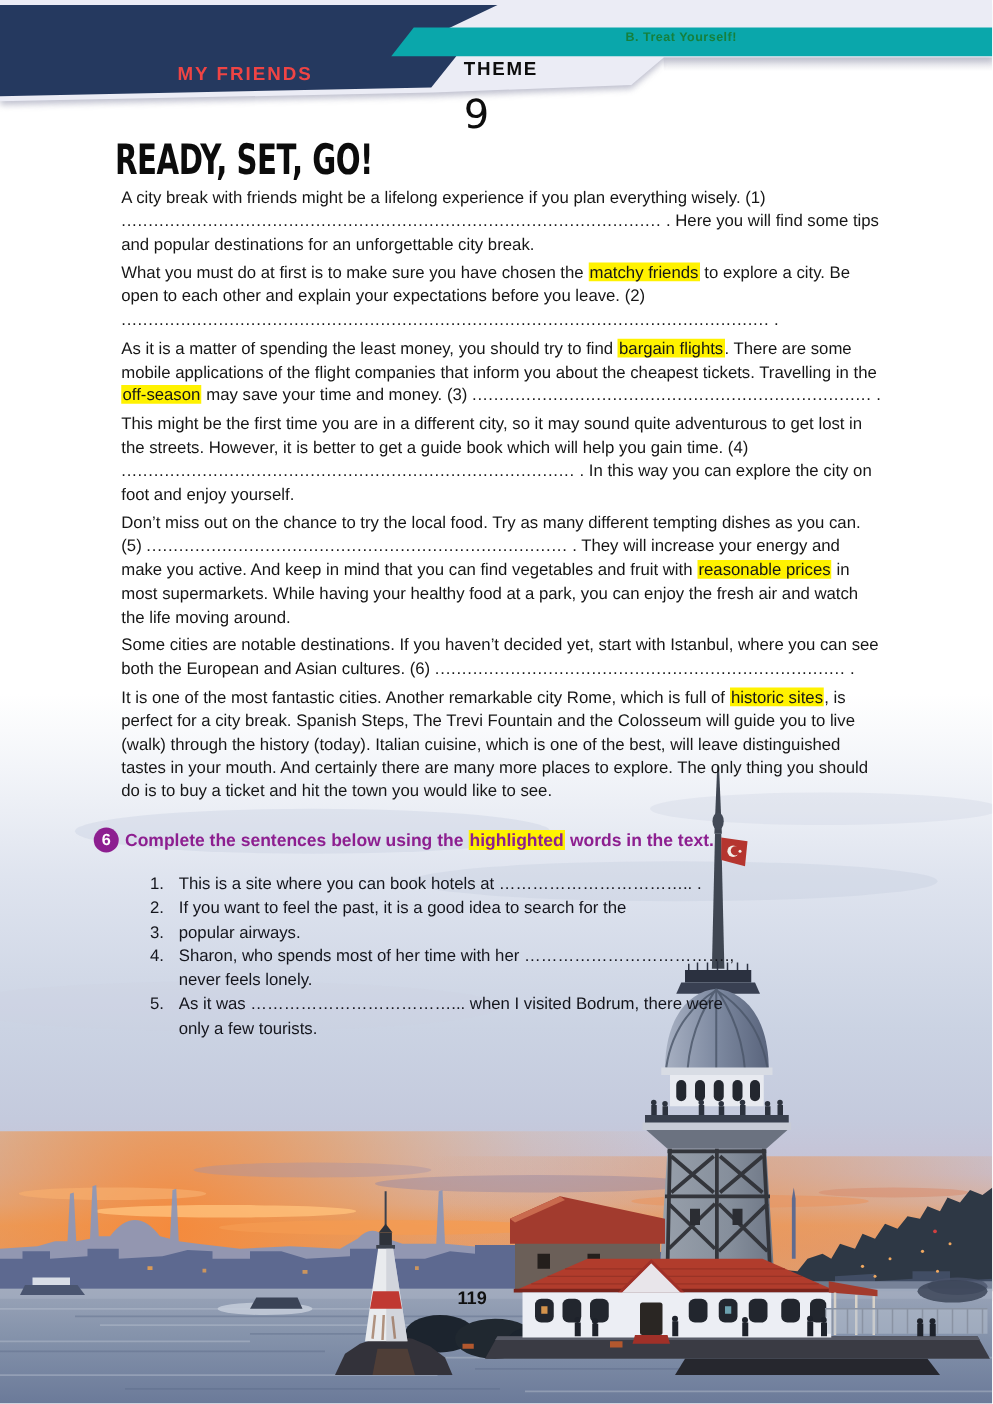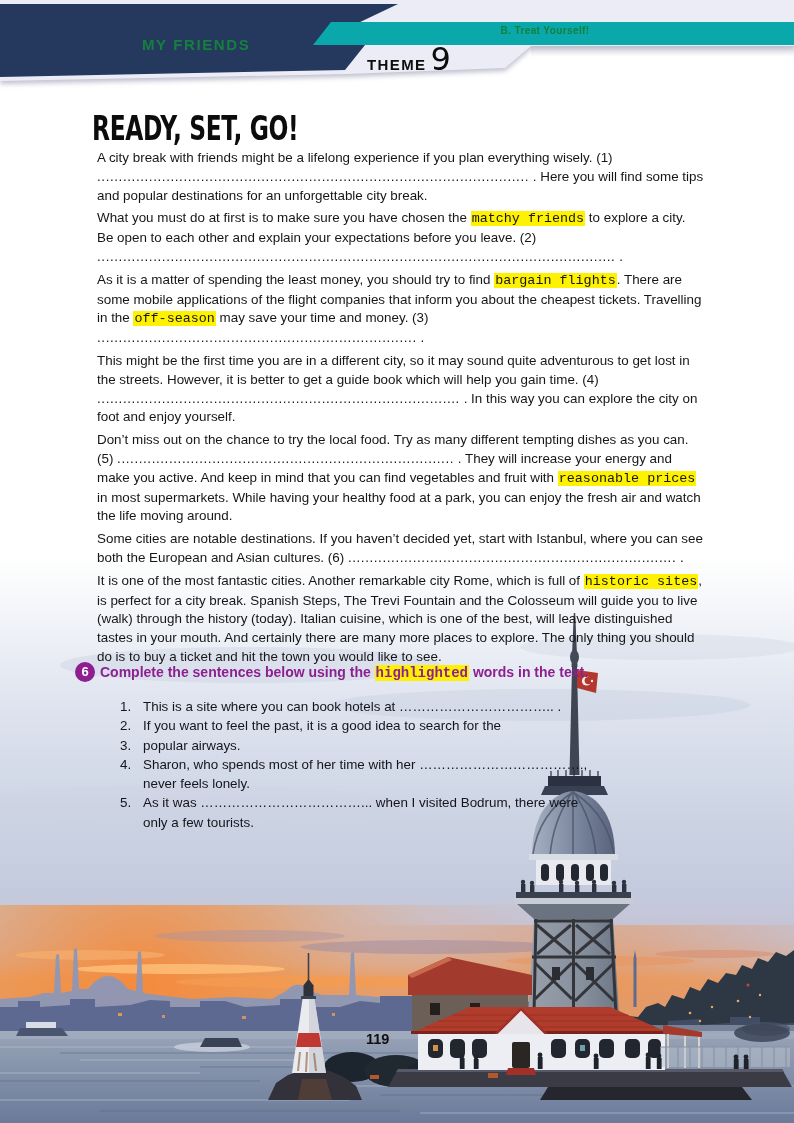--- a/index.html
+++ b/index.html
@@ -5,35 +5,35 @@
   :root{
     --navy:#25395f; --teal:#0aa7ab; --purple:#8d1f90; --hl:#fff200;
     --lav:#ebecf5;
   }
   html,body{margin:0;padding:0;background:#ffffff;}
   .page{position:relative;width:794px;height:1123px;background:#fff;overflow:hidden;
         font-family:"Liberation Sans",sans-serif;color:#141414;}
   
   .header-svg{position:absolute;left:0;top:0;}
   .hdr-label{position:absolute;white-space:nowrap;}
-  .unit-label{left:142px;top:36px;color:#15803d;font-size:15px;font-weight:600;letter-spacing:1.6px;}
+  .unit-label{left:142px;top:51px;color:#ef4444;font-size:15px;font-weight:600;letter-spacing:1.6px;}
   .section-label{left:0;top:25px;width:100%;text-align:center;color:#15803d;font-size:10px;
                  font-weight:700;letter-spacing:.4px;}
   .section-label span{display:inline-block;transform:translateX(148px);}
-  .theme-wrap{position:absolute;left:367px;top:40px;display:flex;align-items:baseline;color:#0d0d0d;}
+  .theme-wrap{position:absolute;left:367px;top:40px;display:flex;align-items:baseline;color:#0d0d0d;flex-direction:column;}
   .theme-word{font-size:15px;font-weight:700;letter-spacing:1.4px;line-height:32px;}
   .theme-num{font-size:32px;font-weight:400;margin-left:4px;font-family:"DejaVu Sans",sans-serif;}
   
   .title{position:absolute;left:92px;top:109px;font-family:"DejaVu Sans",sans-serif;
          font-size:30px;font-weight:800;letter-spacing:-.5px;transform:scale(.78,1.12);
          transform-origin:left top;white-space:nowrap;color:#0c0c0c;}
   .article{position:absolute;left:97px;top:149px;width:608px;font-size:13.4px;
            line-height:18.8px;color:#161616;}
   .article p{margin:0 0 4px 0;}
-  .hl{background:var(--hl);padding:0 1px;font-family:Liberation Mono, monospace;}
+  .hl{background:var(--hl);padding:0 1px;}
   .dots{letter-spacing:.6px;word-break:break-all;overflow-wrap:anywhere;}
   
   .ex-head{position:absolute;left:75px;top:662px;display:flex;align-items:flex-start;}
   .ex-badge{width:20px;height:20px;border-radius:50%;background:var(--purple);color:#fff;
             font-size:13px;font-weight:700;text-align:center;line-height:20px;flex:0 0 20px;}
   .ex-head-text{margin-left:5px;color:var(--purple);font-weight:700;font-size:14px;line-height:21px;}
   .ex-head-text .hl{color:var(--purple);text-align:right;}
   .ex-items{position:absolute;left:120px;top:697px;font-size:13.4px;line-height:19.3px;color:#14151c;}
   .ex-item{display:flex;}
   .ex-num{width:23px;flex:0 0 23px;}

